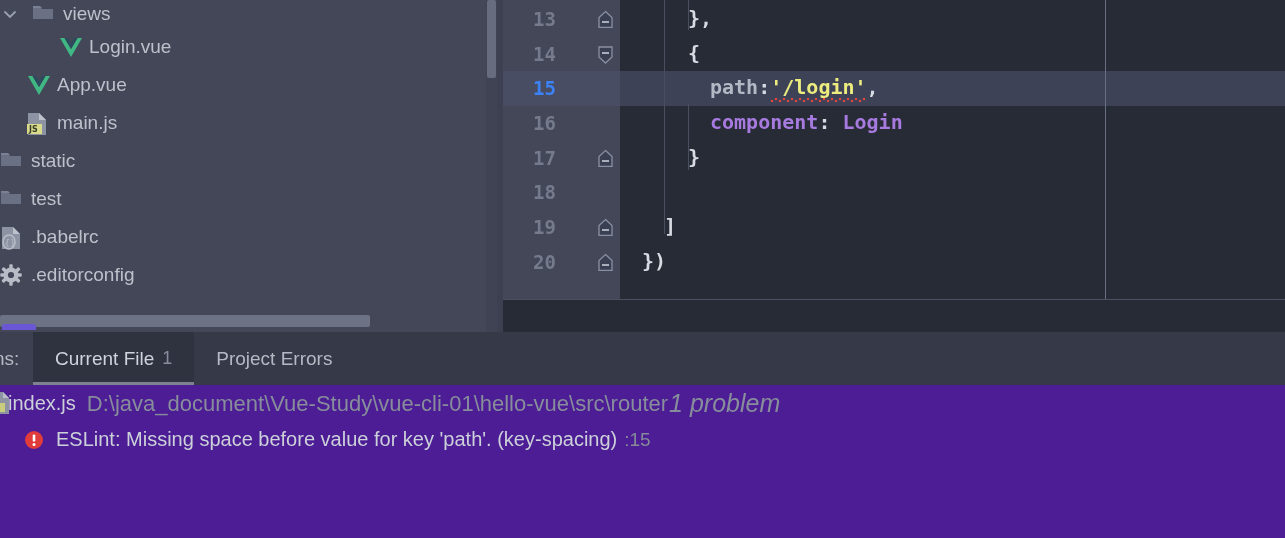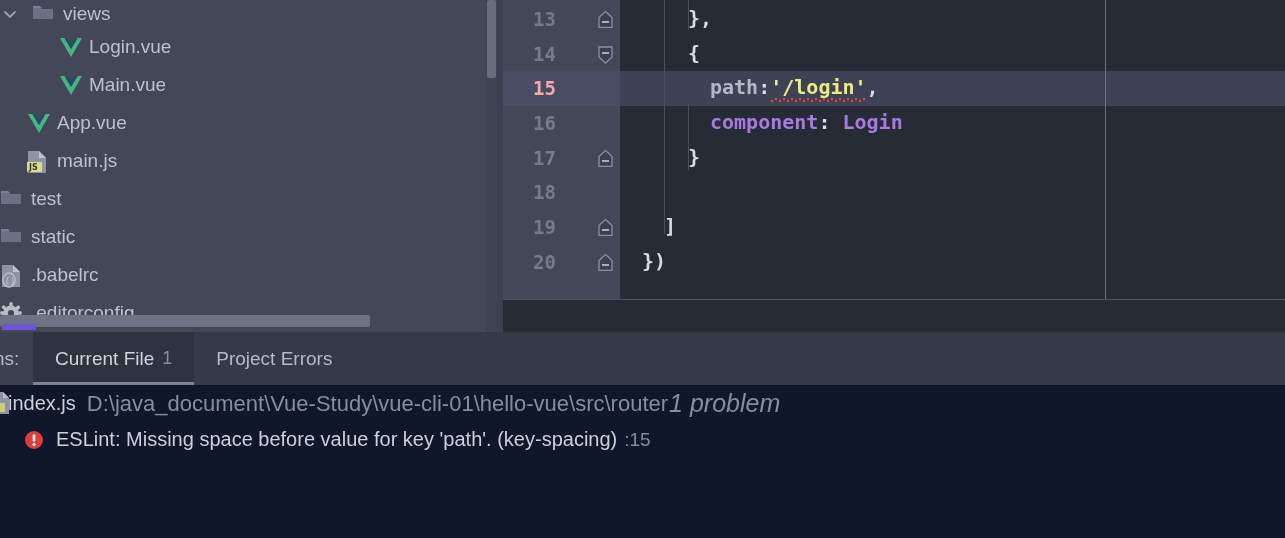--- a/index.html
+++ b/index.html
@@ -114,21 +114,21 @@
     width: 117px; height: 34.7px;
   }
   .lineno {
     position: absolute;
     left: 0; width: 53px;
     text-align: right;
     color: #757b8c;
     font-size: 19px;
     font-family: "DejaVu Sans Mono", monospace;
   }
-  .code-line.highlight .lineno { color: #fca5a5; }
+  .code-line.highlight .lineno { color: #3b82f6; }
   .code-text {
     position: absolute; left: 117px;
     font-size: 20px;
     letter-spacing: 0px;
     white-space: pre;
     font-family: "DejaVu Sans Mono", monospace;
   }
   .tok-prop   { color: #b3b8c4; }
   .tok-str    { color: #ecec7f; }
   .tok-ident  { color: #a77ae0; }
@@ -228,21 +228,21 @@
   }
   .tab-count {
     color: #878d9c;
     margin-left: 8px;
     font-size: 18px;
   }
 
   #panel-body {
     position: absolute; left: 0; top: 53px;
     width: 1285px; height: 153px;
-    background: #0f172a;
+    background: #4c1d95;
   }
   #result-file-row {
     position: relative;
     height: 37px;
     display: flex; align-items: center;
     padding-left: 0px;
     white-space: nowrap;
   }
   #result-file-icon {
     position: absolute; left: -9px; top: 6px;
@@ -301,27 +301,20 @@
                 <path d="M1 3 h7 l2 2 H1 Z" fill="#7b8194"></path>
               </svg></span>
             <span class="tree-label">views</span>
           </div>
           <div class="tree-row" style="padding-left: 58px;">
             <span class="tree-icon"><svg viewBox="0 0 26 22" width="26" height="22">
                 <path d="M2 2 L13 21 L24 2 L19.5 2 L13 13 L6.5 2 Z" fill="#41b883"></path>
                 <path d="M6.5 2 L13 13 L19.5 2 L16.2 2 L13 7.6 L9.8 2 Z" fill="#2c4b5e"></path>
               </svg></span>
             <span class="tree-label">Login.vue</span>
-          </div>
-          <div class="tree-row" style="padding-left: 58px;">
-            <span class="tree-icon"><svg viewBox="0 0 26 22" width="26" height="22">
-                <path d="M2 2 L13 21 L24 2 L19.5 2 L13 13 L6.5 2 Z" fill="#41b883"></path>
-                <path d="M6.5 2 L13 13 L19.5 2 L16.2 2 L13 7.6 L9.8 2 Z" fill="#2c4b5e"></path>
-              </svg></span>
-            <span class="tree-label">Main.vue</span>
           </div>
           <div class="tree-row" style="padding-left: 26px;">
             <span class="tree-icon"><svg viewBox="0 0 26 22" width="26" height="22">
                 <path d="M2 2 L13 21 L24 2 L19.5 2 L13 13 L6.5 2 Z" fill="#41b883"></path>
                 <path d="M6.5 2 L13 13 L19.5 2 L16.2 2 L13 7.6 L9.8 2 Z" fill="#2c4b5e"></path>
               </svg></span>
             <span class="tree-label">App.vue</span>
           </div>
           <div class="tree-row" style="padding-left: 26px;">
             <span class="tree-icon"><svg viewBox="0 0 22 24" width="22" height="24">
@@ -330,28 +323,28 @@
                 <rect x="1" y="12" width="15" height="10" fill="#d7db8a"></rect>
                 <text x="3" y="20" font-family="DejaVu Sans, sans-serif" font-size="8" font-weight="bold" fill="#3a3d2a">JS</text>
               </svg></span>
             <span class="tree-label">main.js</span>
           </div>
           <div class="tree-row" style="padding-left: 0px;">
             <span class="tree-icon"><svg viewBox="0 0 22 18" width="22" height="18">
                 <path d="M1 4 v12 h20 V6 H10 L8 4 Z" fill="#6b7184"></path>
                 <path d="M1 3 h7 l2 2 H1 Z" fill="#7b8194"></path>
               </svg></span>
-            <span class="tree-label">test</span>
+            <span class="tree-label">static</span>
           </div>
           <div class="tree-row" style="padding-left: 0px;">
             <span class="tree-icon"><svg viewBox="0 0 22 18" width="22" height="18">
                 <path d="M1 4 v12 h20 V6 H10 L8 4 Z" fill="#6b7184"></path>
                 <path d="M1 3 h7 l2 2 H1 Z" fill="#7b8194"></path>
               </svg></span>
-            <span class="tree-label">static</span>
+            <span class="tree-label">test</span>
           </div>
           <div class="tree-row" style="padding-left: 0px;">
             <span class="tree-icon"><svg viewBox="0 0 22 24" width="22" height="24">
                 <path d="M2 1 h11 l7 7 v15 H2 Z" fill="#8d93a3"></path>
                 <path d="M13 1 l7 7 h-7 Z" fill="#bcc1cb"></path>
                 <ellipse cx="9" cy="16" rx="6" ry="7" fill="none" stroke="#b7bcc6" stroke-width="1.6"></ellipse>
                 <text x="4.6" y="19.6" font-family="DejaVu Sans Mono, monospace" font-size="9" fill="#b7bcc6">{}</text>
               </svg></span>
             <span class="tree-label">.babelrc</span>
           </div>

